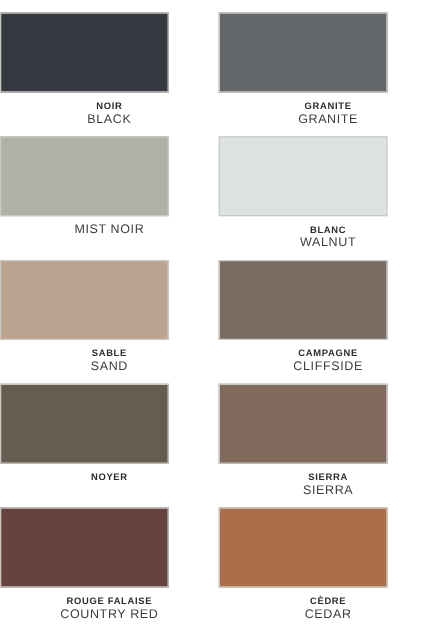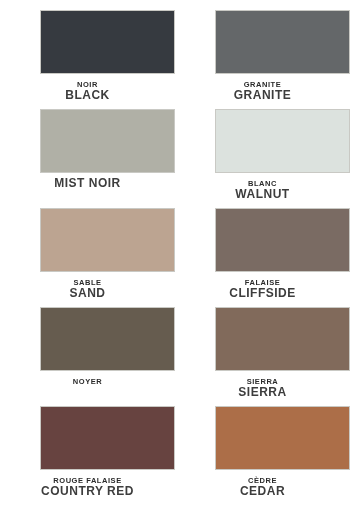--- a/index.html
+++ b/index.html
@@ -20,21 +20,21 @@
     grid-template-rows: repeat(5, 99px);
     width: 350px;
     height: 495px;
     padding-top: 10px;
     box-sizing: border-box;
   }
 
   .swatch-cell {
     display: flex;
     flex-direction: column;
-    align-items: flex-end;
+    align-items: flex-start;
     box-sizing: border-box;
   }
 
   .swatch-chip {
     width: 135px;
     height: 64px;
     border: 1px solid #c9c9c4;
     box-sizing: border-box;
   }
 
@@ -49,22 +49,22 @@
     font-size: 7.5px;
     font-weight: bold;
     letter-spacing: 0.55px;
     color: #2b2b2b;
     line-height: 11px;
     white-space: nowrap;
   }
 
   .swatch-name-en {
     display: block;
-    font-size: 12px;
-    font-weight: bold;
+    font-size: 10px;
+    font-weight: normal;
     letter-spacing: 0.5px;
     color: #3d3d3d;
     line-height: 11px;
     white-space: nowrap;
   }
 </style>
 </head>
 <body>
 
 <div id="palette-grid">
@@ -98,21 +98,21 @@
     <div class="swatch-cell">
       <div class="swatch-chip" style="background-color: rgb(188, 164, 145); border-color: rgb(201, 201, 196);"></div>
       <div class="swatch-labels">
         <span class="swatch-name-fr">SABLE</span>
         <span class="swatch-name-en">SAND</span>
       </div>
     </div>
     <div class="swatch-cell">
       <div class="swatch-chip" style="background-color: rgb(122, 107, 99); border-color: rgb(201, 201, 196);"></div>
       <div class="swatch-labels">
-        <span class="swatch-name-fr">FALAISE</span>
+        <span class="swatch-name-fr">CAMPAGNE</span>
         <span class="swatch-name-en">CLIFFSIDE</span>
       </div>
     </div>
     <div class="swatch-cell">
       <div class="swatch-chip" style="background-color: rgb(102, 92, 79); border-color: rgb(201, 201, 196);"></div>
       <div class="swatch-labels">
         <span class="swatch-name-fr">NOYER</span>
       </div>
     </div>
     <div class="swatch-cell">

